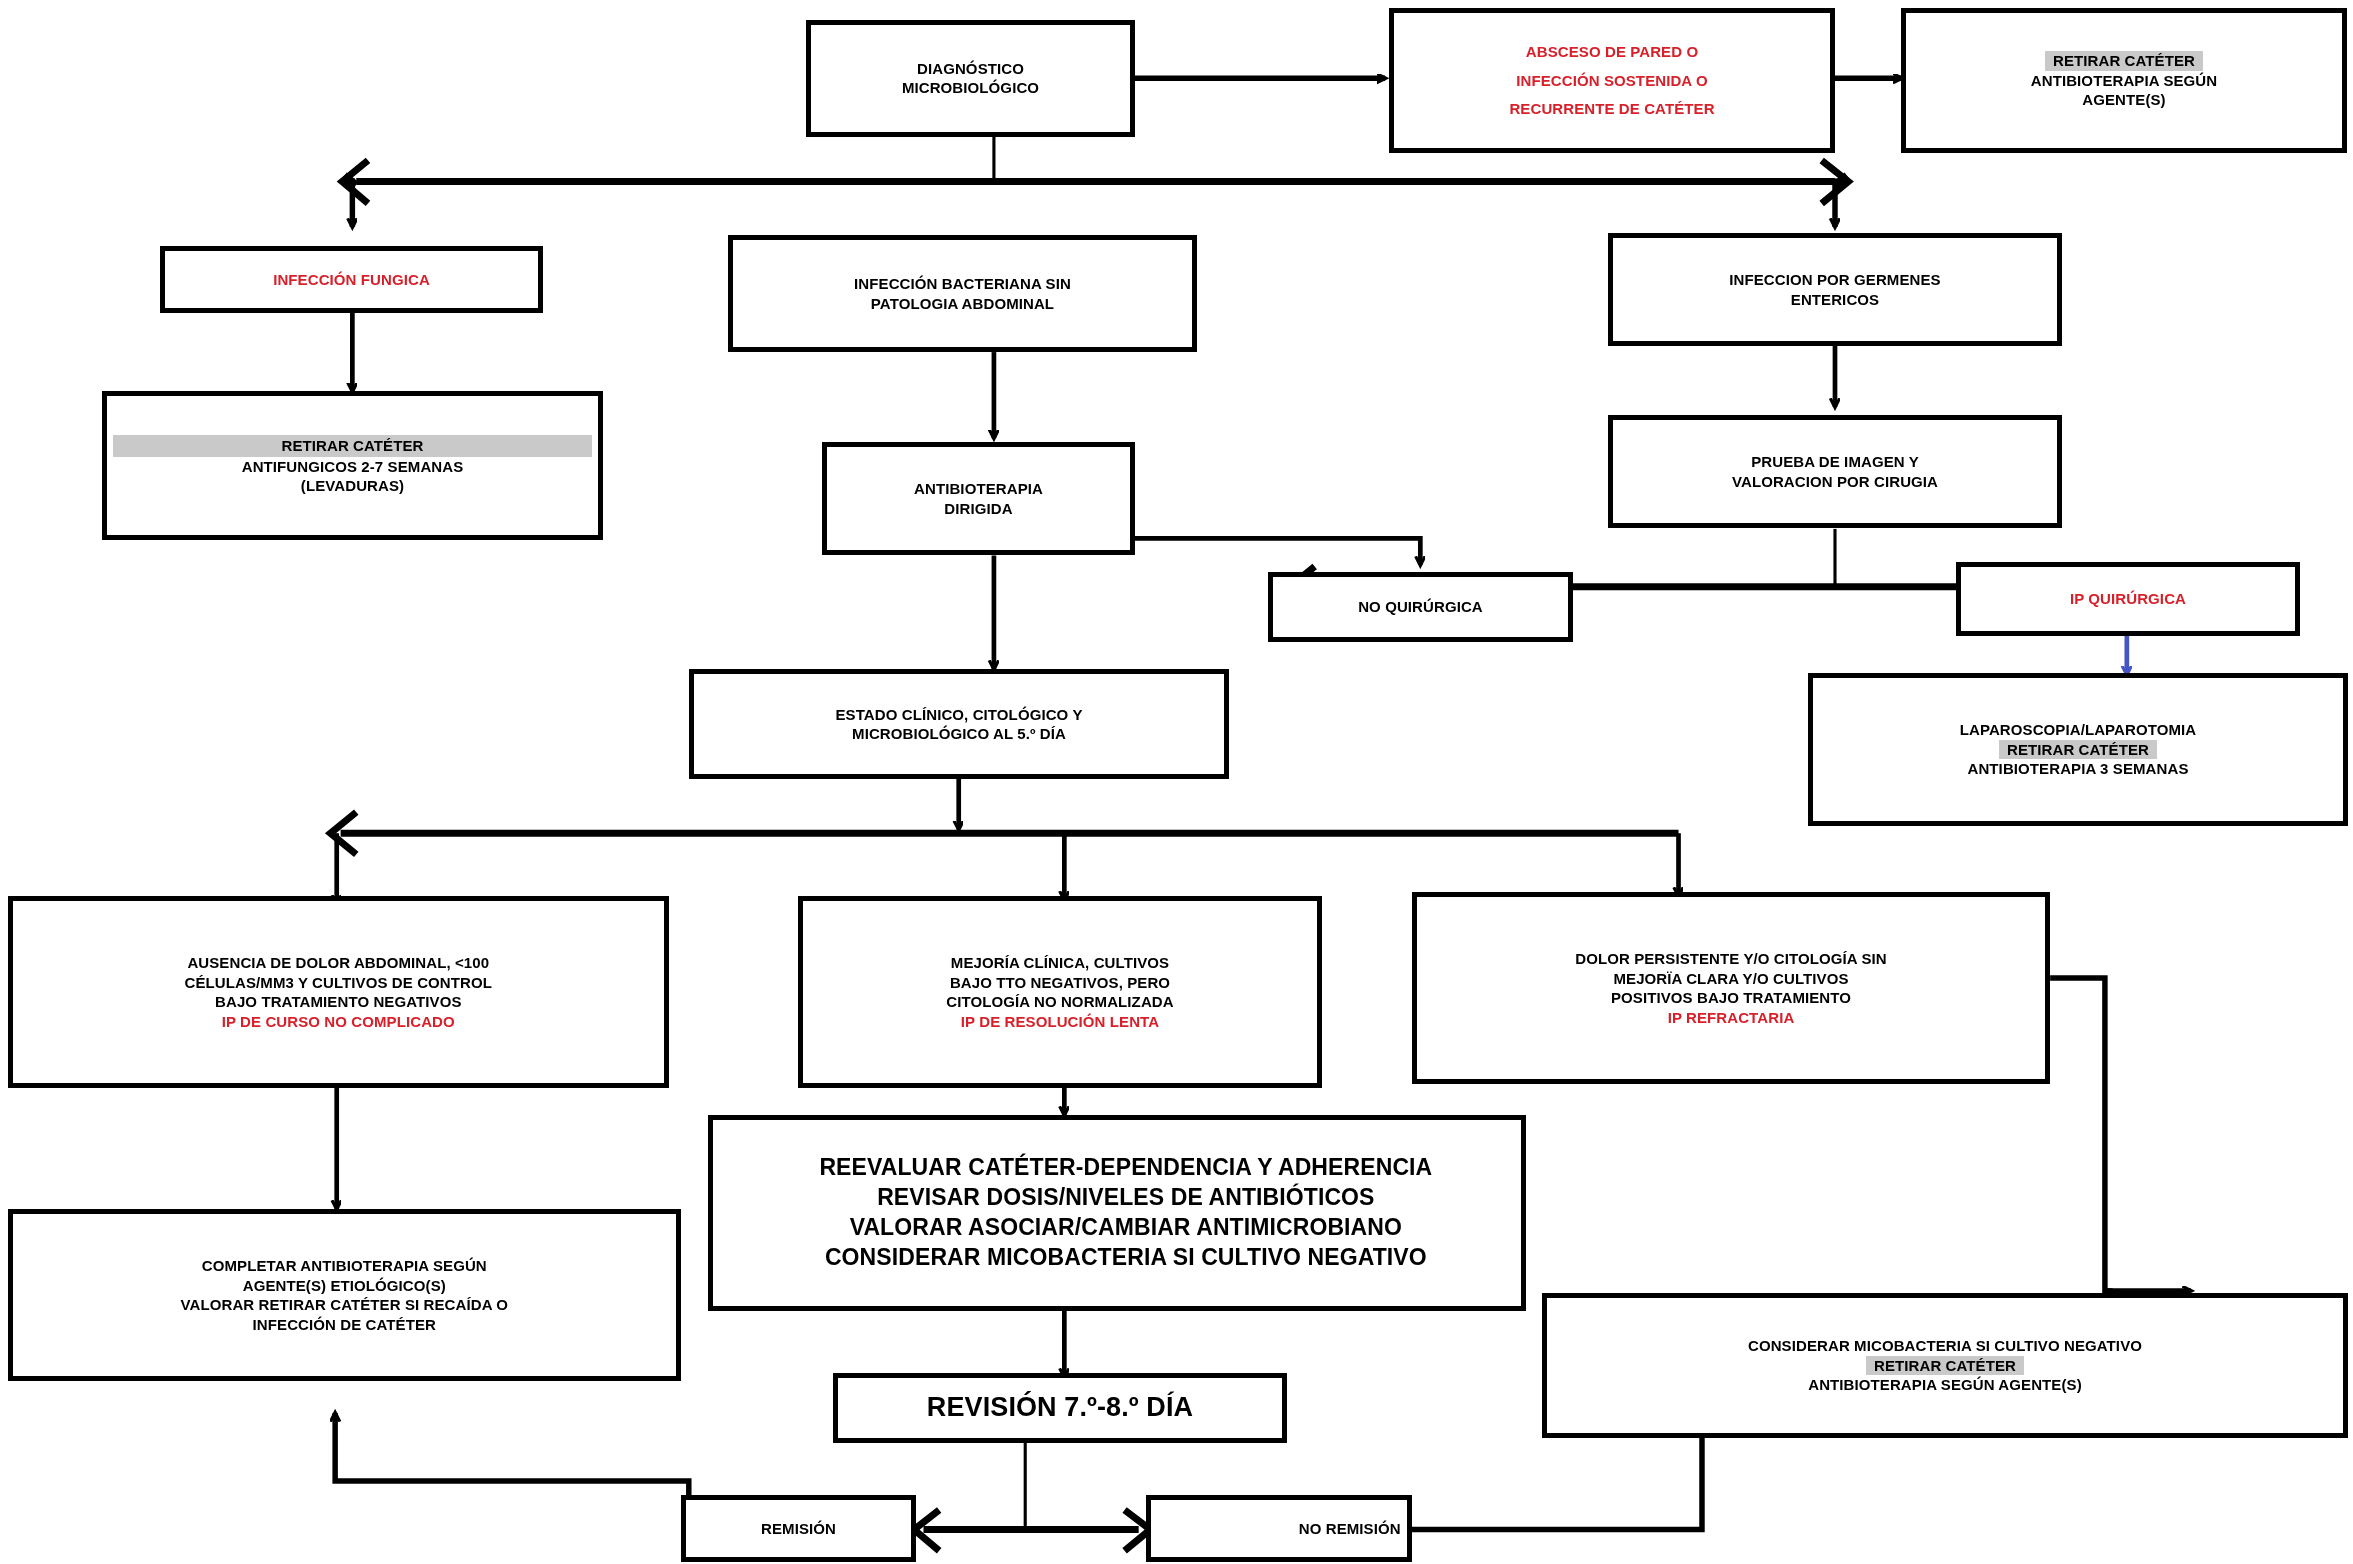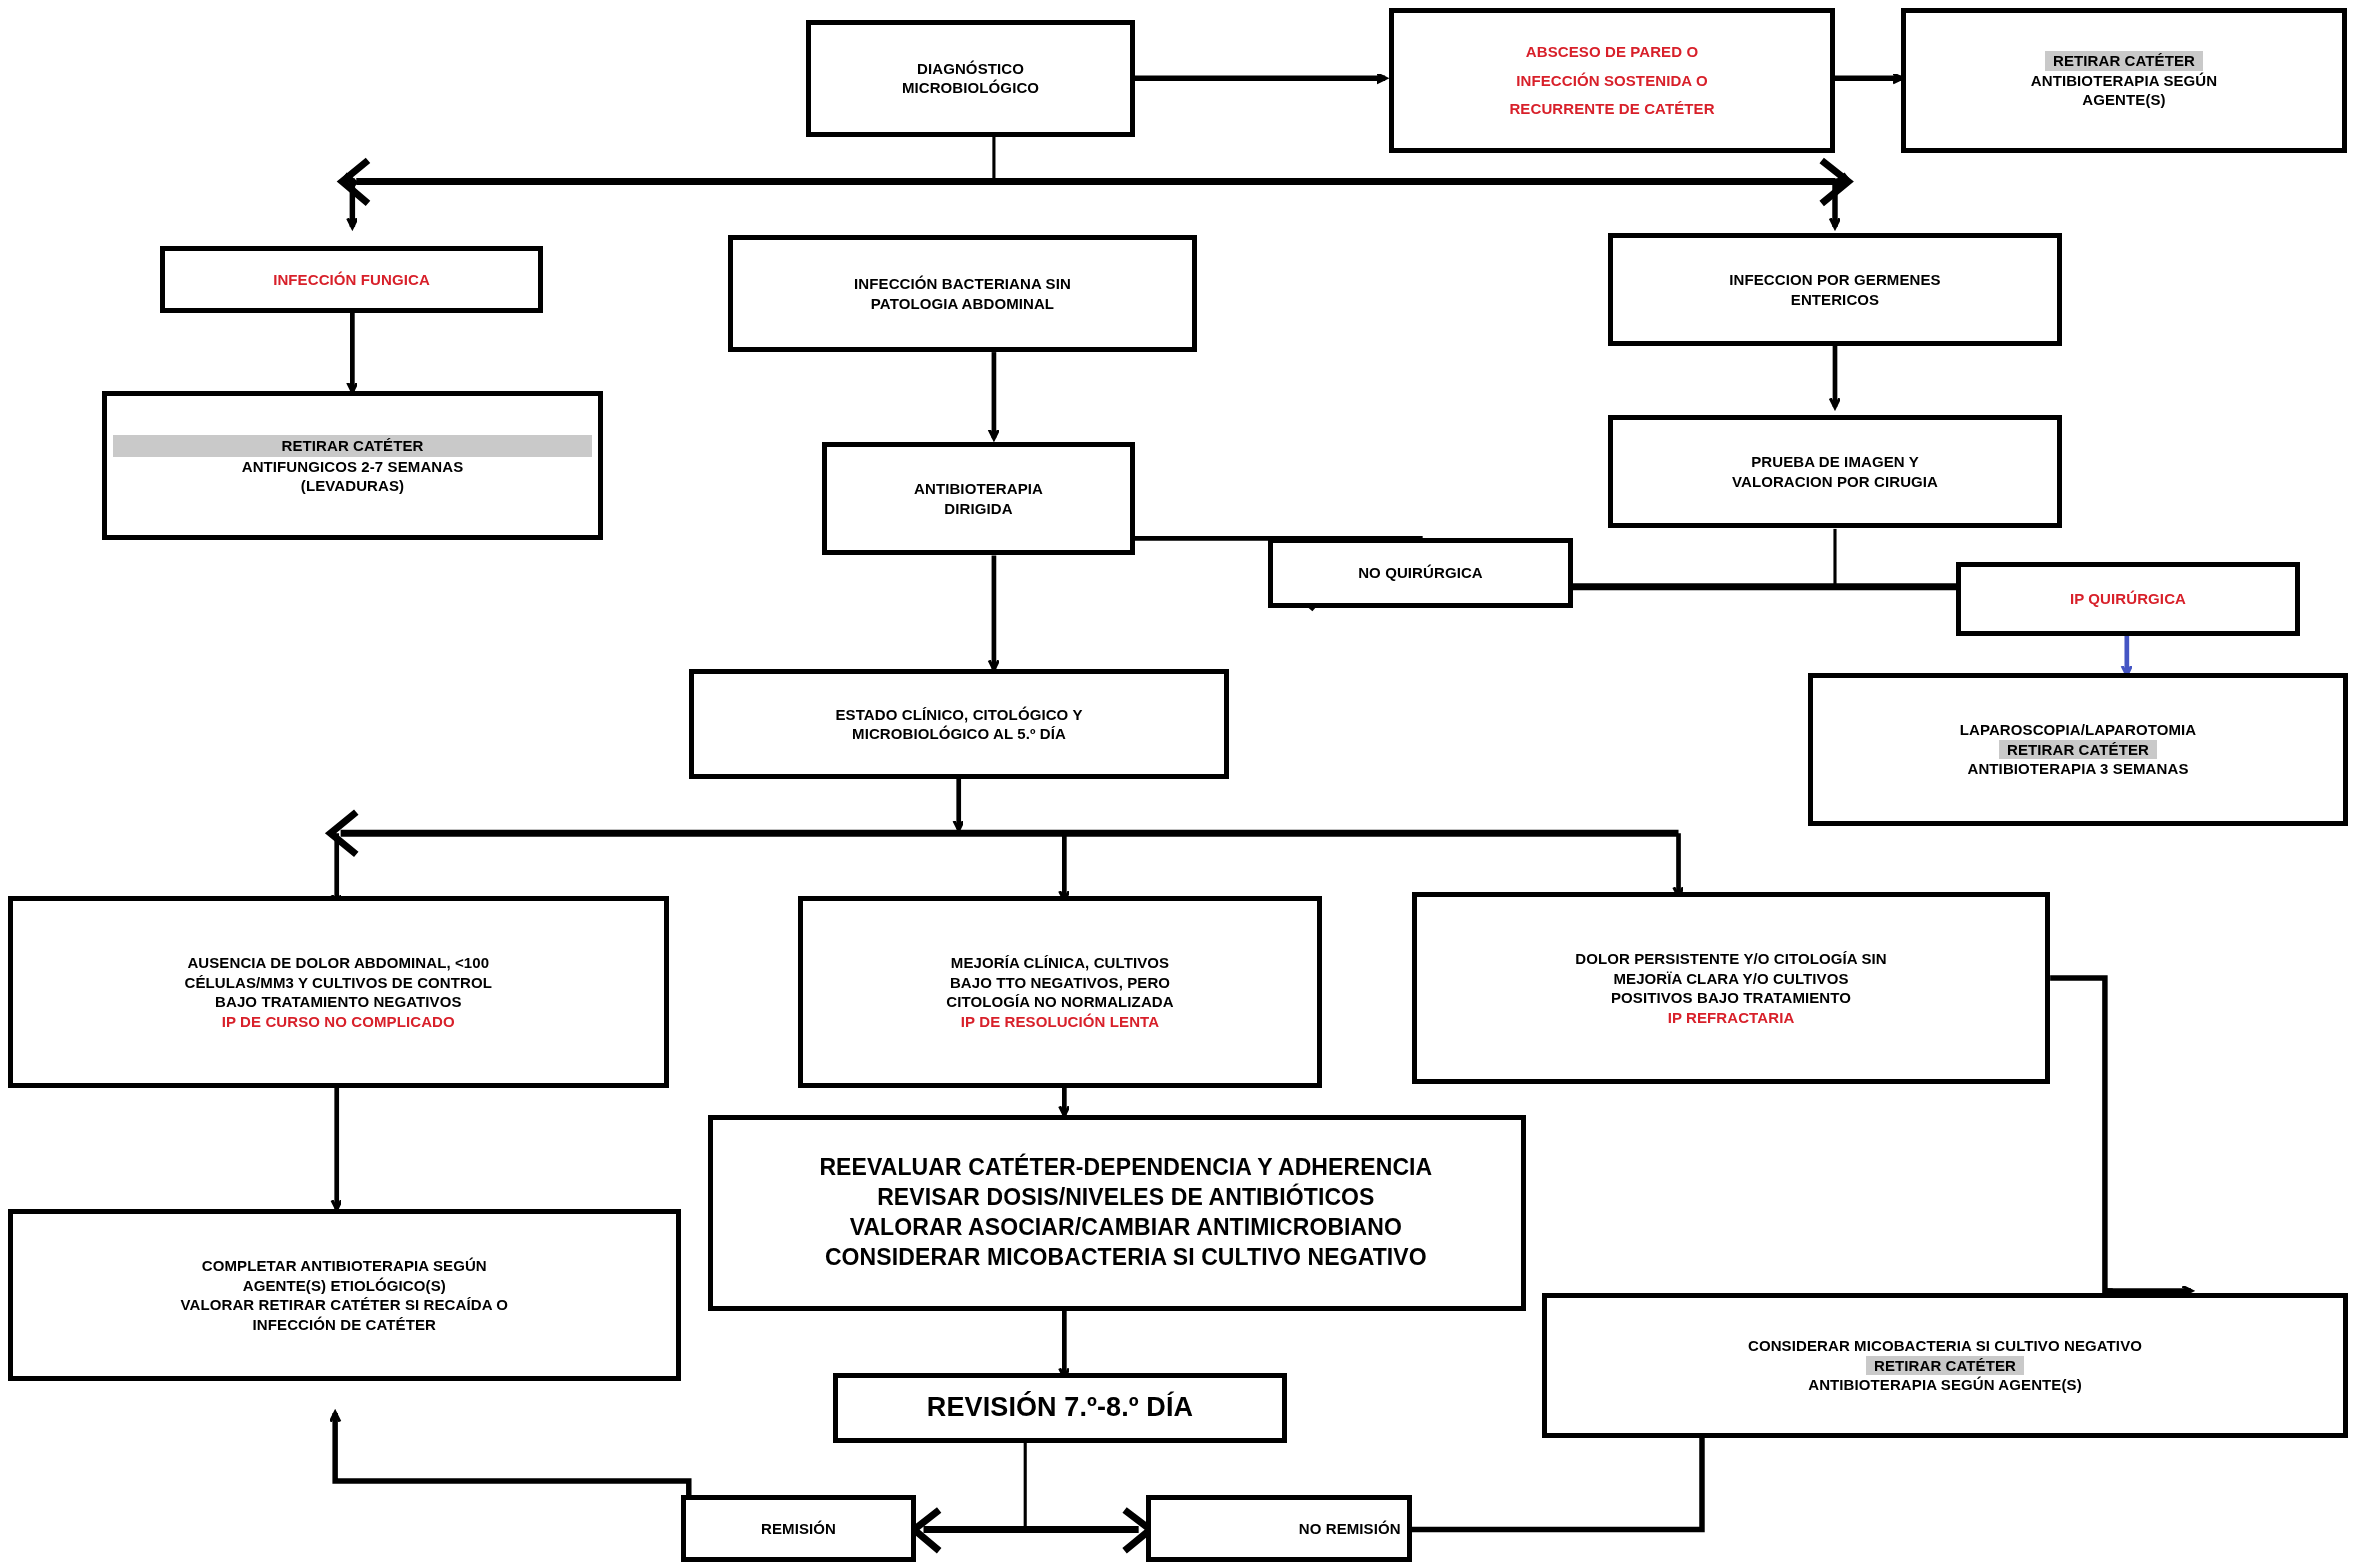--- a/index.html
+++ b/index.html
@@ -150,21 +150,21 @@
   <div class="node" style="left:822px;top:442px;width:313px;height:113px;">
     <span class="ln">ANTIBIOTERAPIA</span>
     <span class="ln">DIRIGIDA</span>
   </div>
 
   <div class="node" style="left:1608px;top:415px;width:454px;height:113px;">
     <span class="ln">PRUEBA DE IMAGEN Y</span>
     <span class="ln">VALORACION POR CIRUGIA</span>
   </div>
 
-  <div class="node" style="left:1268px;top:538px;width:305px;height:70px;">
+  <div class="node" style="left:1268px;top:572px;width:305px;height:70px;">
     <span class="ln">NO QUIRÚRGICA</span>
   </div>
 
   <div class="node red" style="left:1956px;top:562px;width:344px;height:74px;">
     <span class="ln">IP QUIRÚRGICA</span>
   </div>
 
   <div class="node" style="left:1808px;top:673px;width:540px;height:153px;">
     <span class="ln">LAPAROSCOPIA/LAPAROTOMIA</span>
     <span class="ln"><span class="hl">RETIRAR CATÉTER</span></span>

